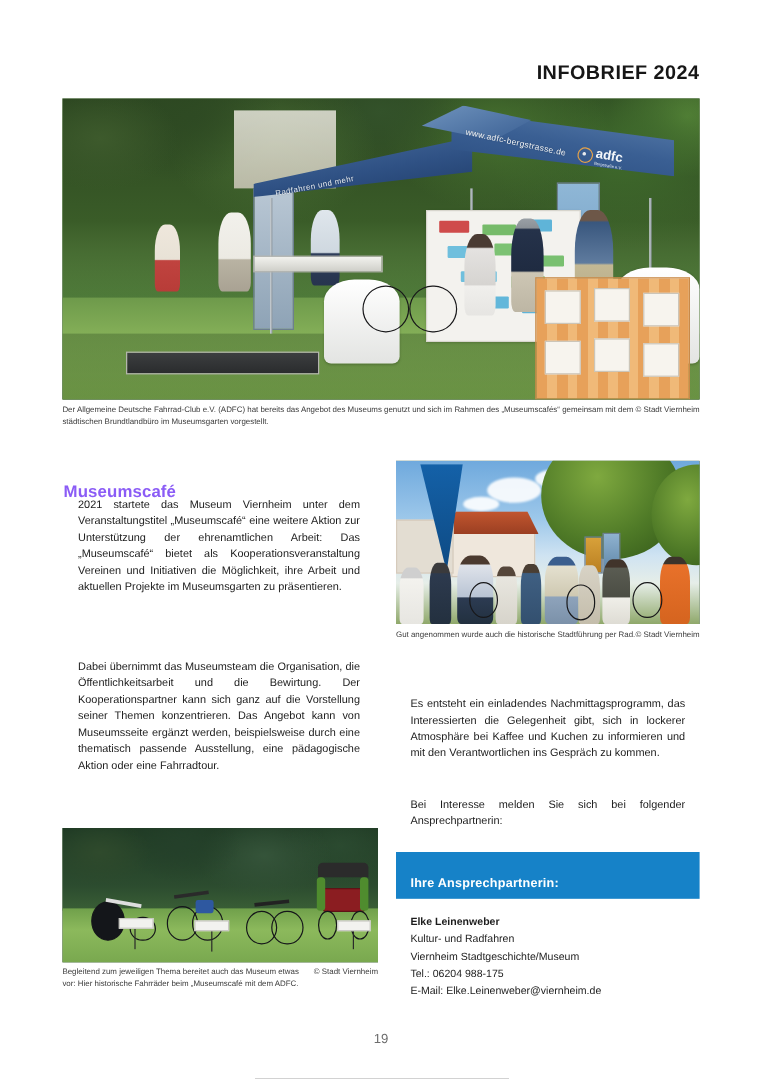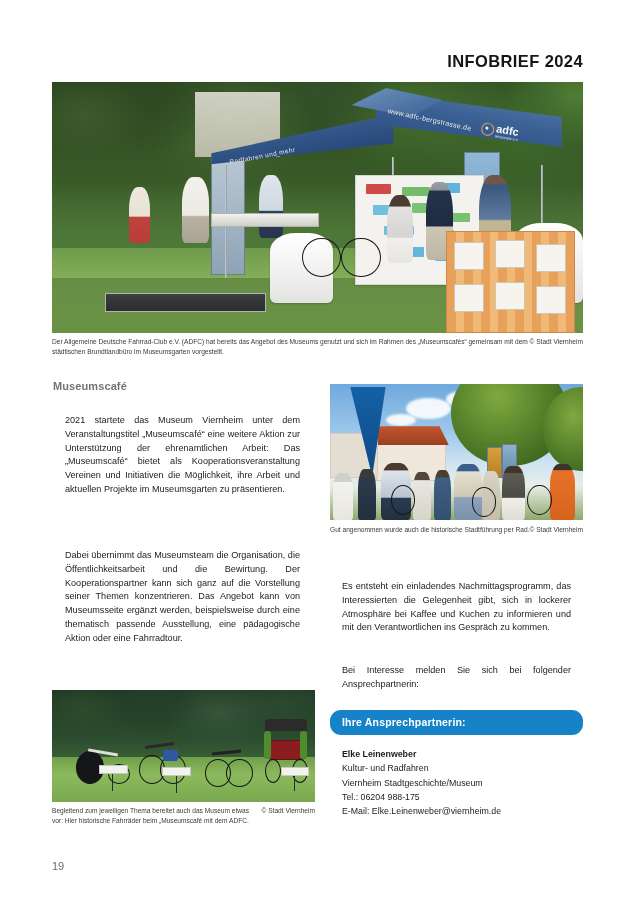--- a/index.html
+++ b/index.html
@@ -222,24 +222,24 @@
   #caption-main .credit { float: right; }
   #caption-tour { left: 330px; top: 525px; width: 253px; }
   #caption-tour .credit { float: right; }
   #caption-bikes { left: 52px; top: 806px; width: 263px; }
   #caption-bikes .credit { float: right; }
 
   
   .section-title {
     position: absolute;
     left: 53px;
-    top: 380px;
-    font-size: 11px;
+    top: 401px;
+    font-size: 14px;
     font-weight: bold;
-    color: #737373;
+    color: #8b5cf6;
     letter-spacing: .1px;
   }
   .body-col {
     position: absolute;
     font-size: 9.1px;
     line-height: 1.52;
     text-align: justify;
     color: #1c1c1c;
   }
   #col-left-1 { left: 53px; top: 402px; width: 259px; }
@@ -253,40 +253,39 @@
     position: absolute;
     left: 330px;
     top: 710px;
     width: 253px;
   }
   #contact-header {
     background: #1682c8;
     color: #ffffff;
     font-size: 10.5px;
     font-weight: bold;
-    padding: 6px 12px 7px 12px;
+    padding: 20px 12px 7px 12px;
     letter-spacing: .2px;
-    border-radius: 11px;
   }
   #contact-body {
     padding: 12px 12px 10px 12px;
     font-size: 8.8px;
     line-height: 1.62;
     color: #1c1c1c;
   }
   #contact-body .nm { font-weight: bold; }
   #contact-body div { white-space: nowrap; }
 
   
   #page-number {
     position: absolute;
     left: 52px;
     top: 860px;
     width: 531px;
-    text-align: left;
+    text-align: center;
     font-size: 11px;
     color: #6d6d6d;
   }
 </style>
 </head>
 <body>
 
 <div class="page">
 
   <div class="header">INFOBRIEF 2024</div>

